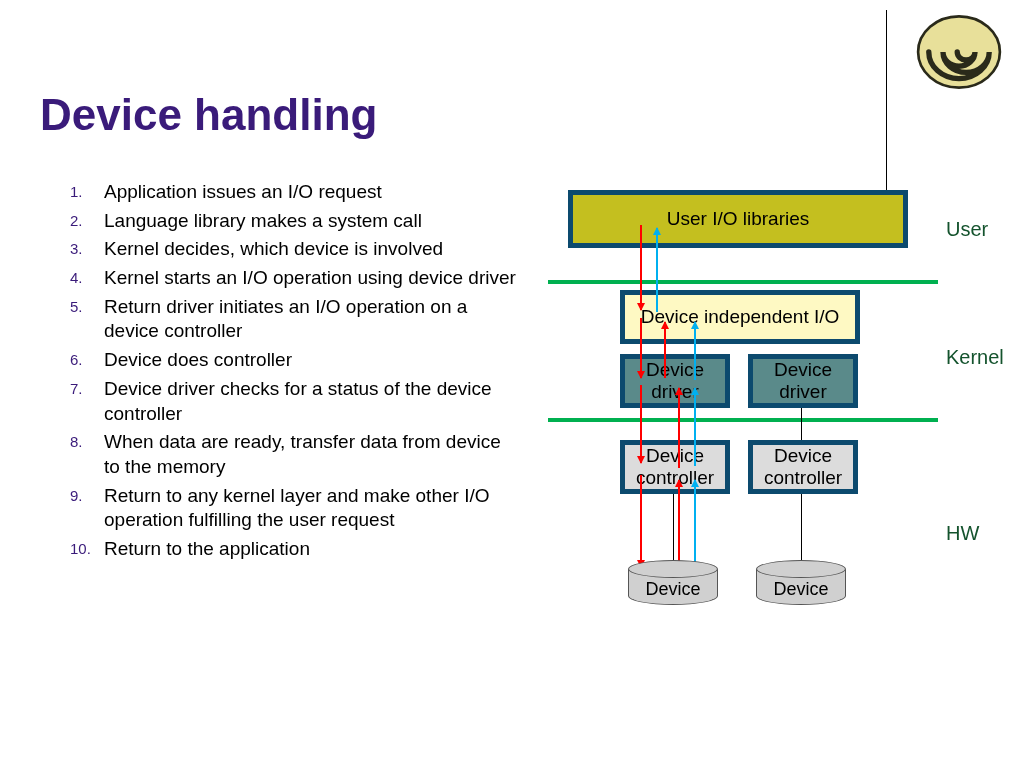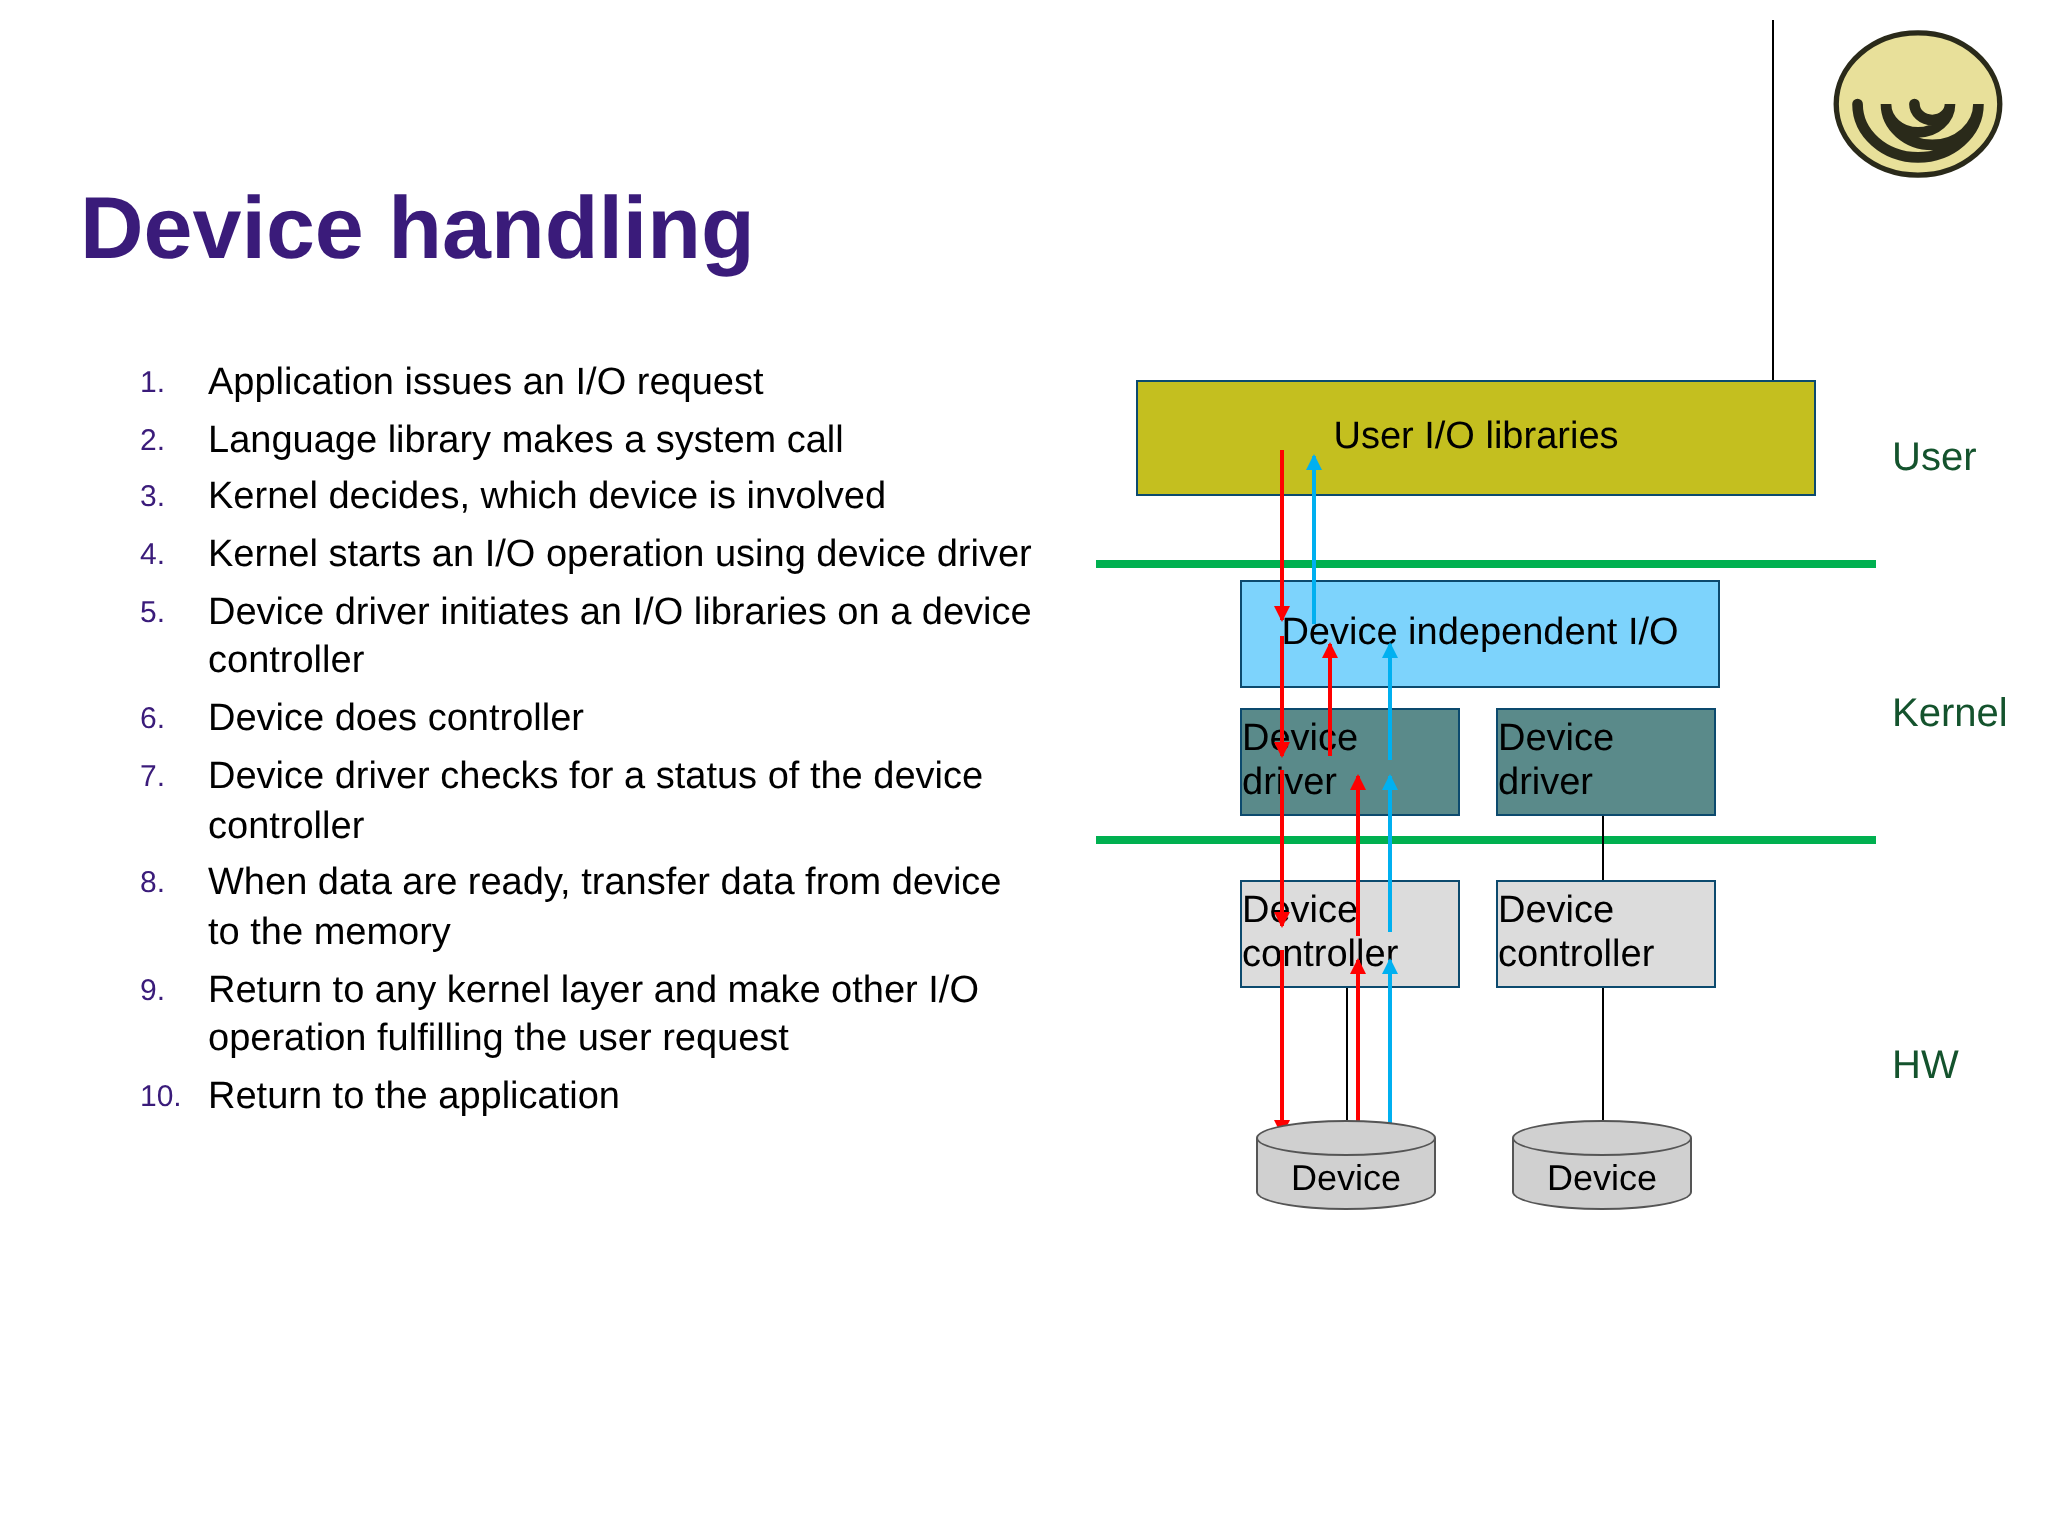--- a/index.html
+++ b/index.html
@@ -42,29 +42,30 @@
   
   .diagram {
     position: absolute;
     left: 548px;
     top: 190px;
     width: 430px;
     height: 480px;
   }
   .box {
     position: absolute;
-    border: 1px solid #0c4a6e;
+    border: 5px solid #0c4a6e;
     display: flex;
     align-items: center;
     justify-content: center;
+    text-align: center;
     font-size: 19px;
     color: #000;
   }
   .b-libs { left: 20px; top: 0; width: 340px; height: 58px; background: #c4bf1f; }
-  .b-indep { left: 72px; top: 100; width: 240px; height: 54px; background: #7dd3fc; top:100px; }
+  .b-indep { left: 72px; top: 100; width: 240px; height: 54px; background: #fef9c3; top:100px; }
   .b-drv1  { left: 72px; top: 164px; width: 110px; height: 54px; background: #5a8a8a; }
   .b-drv2  { left: 200px; top: 164px; width: 110px; height: 54px; background: #5a8a8a; }
   .b-ctrl1 { left: 72px; top: 250px; width: 110px; height: 54px; background: #dcdcdc; }
   .b-ctrl2 { left: 200px; top: 250px; width: 110px; height: 54px; background: #dcdcdc; }
 
   .greenbar {
     position: absolute;
     left: 0; width: 390px; height: 4px;
     background: #00b050;
   }
@@ -171,21 +172,21 @@
   <div class="item">
       <span class="num">3.</span>
       <span class="txt">Kernel decides, which device is involved</span>
     </div>
   <div class="item">
       <span class="num">4.</span>
       <span class="txt">Kernel starts an I/O operation using device driver</span>
     </div>
   <div class="item">
       <span class="num">5.</span>
-      <span class="txt">Device driver initiates an I/O libraries on a device controller</span>
+      <span class="txt">Return driver initiates an I/O operation on a device controller</span>
     </div>
   <div class="item">
       <span class="num">6.</span>
       <span class="txt">Device does controller</span>
     </div>
   <div class="item">
       <span class="num">7.</span>
       <span class="txt">Device driver checks for a status of the device controller</span>
     </div>
   <div class="item">

